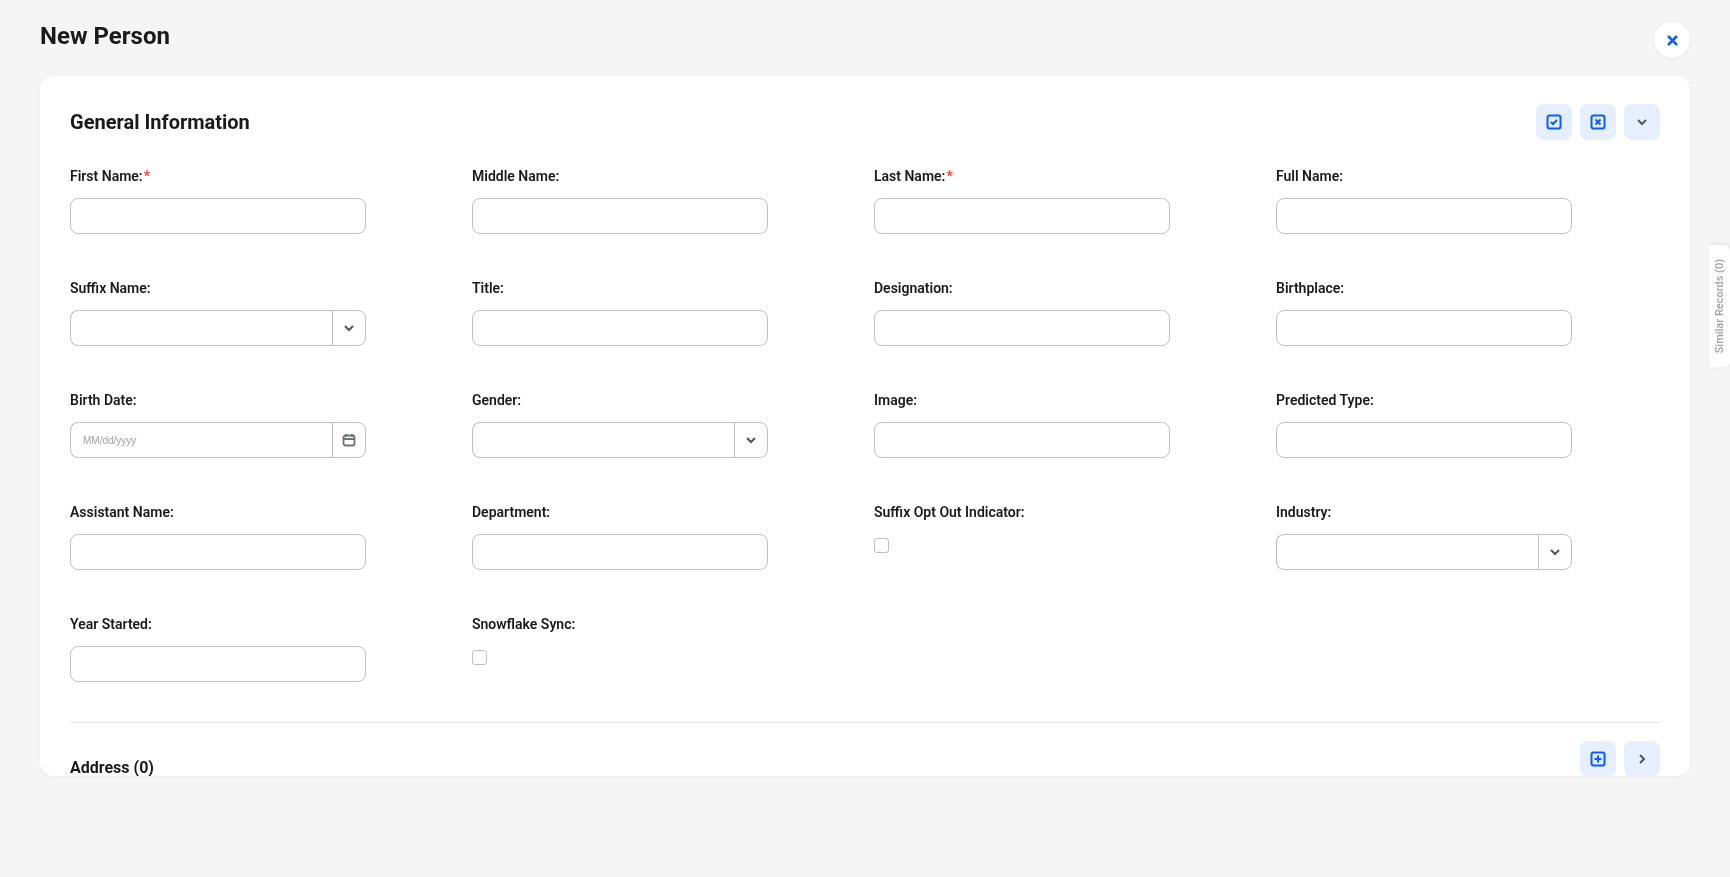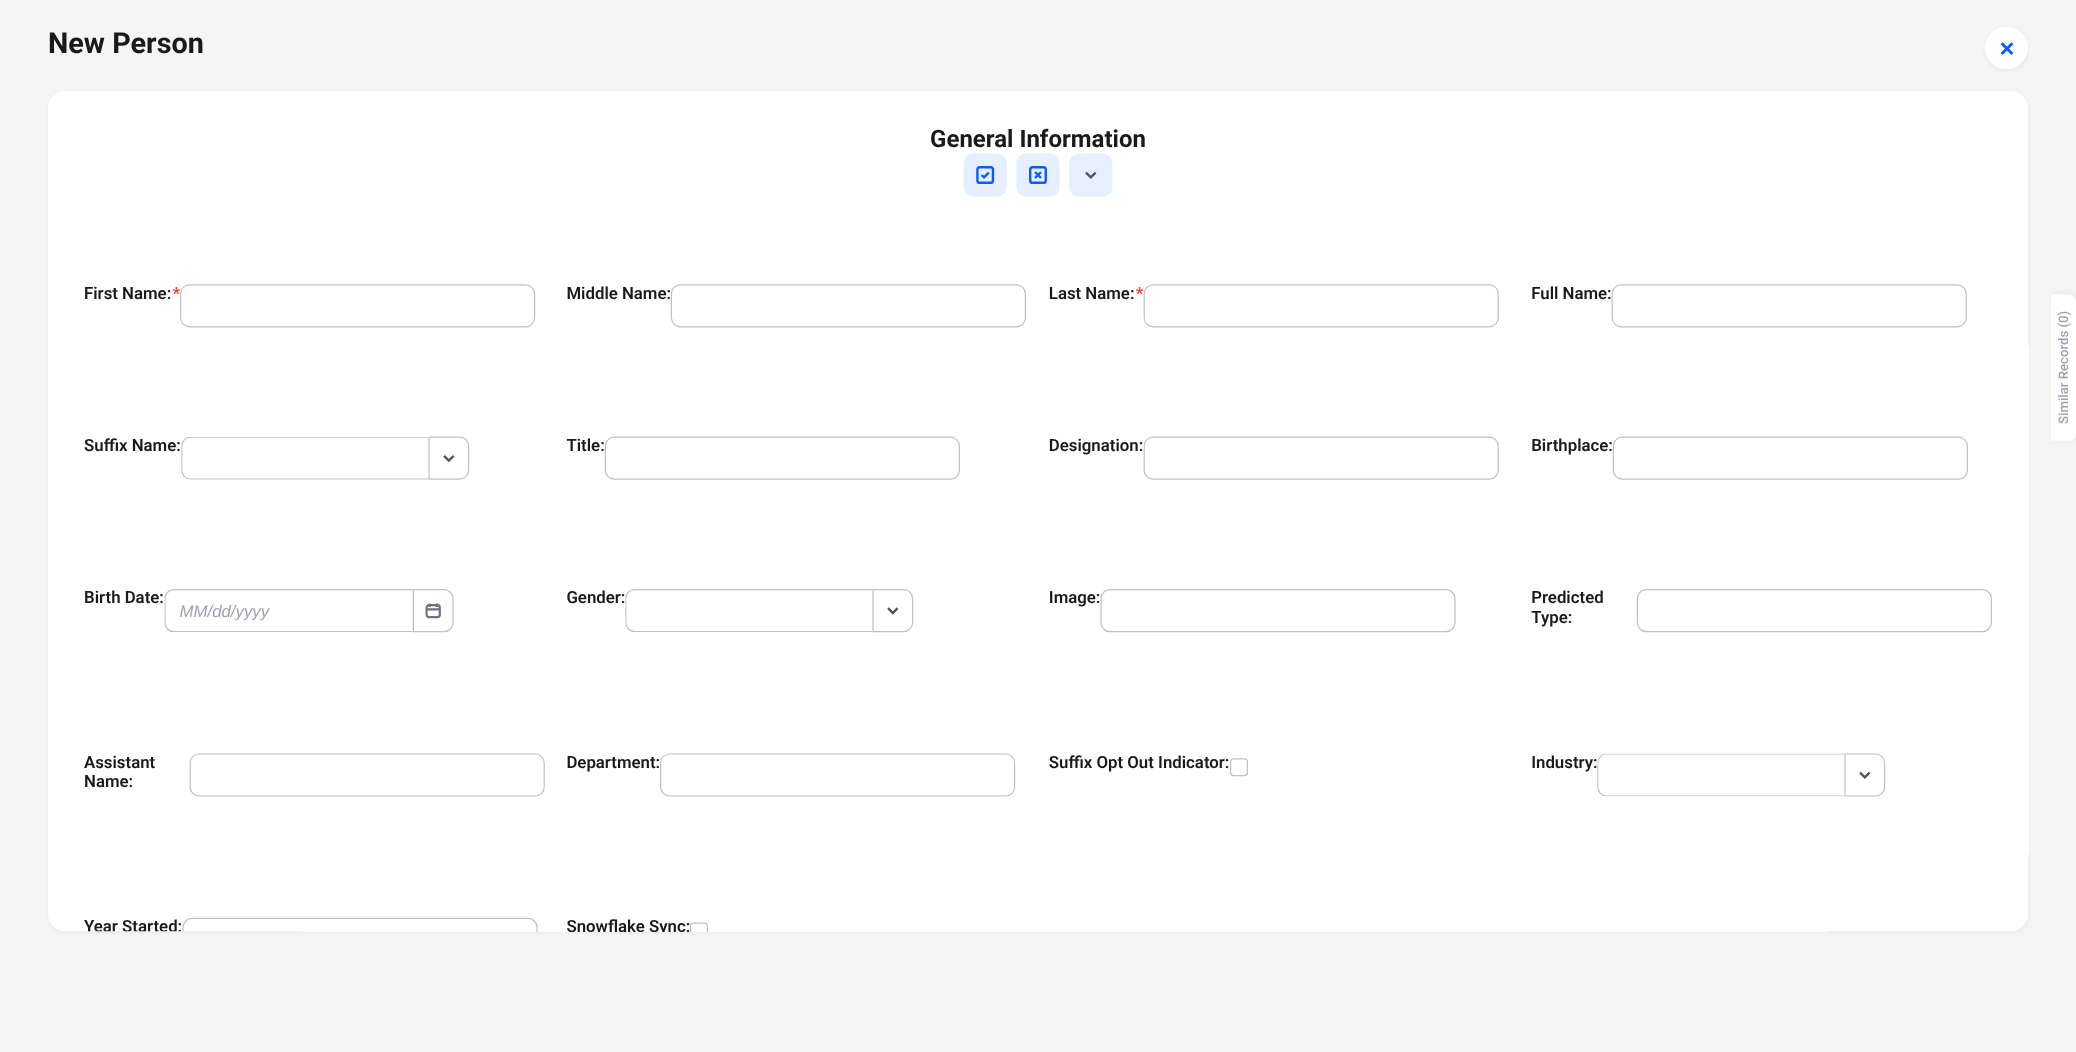--- a/index.html
+++ b/index.html
@@ -61,21 +61,20 @@
     .main-card::-webkit-scrollbar-thumb {
       background: #888;
       border-radius: 4px;
     }
     .section-header {
       display: flex;
       justify-content: space-between;
       align-items: center;
       padding: 0 30px 0 30px;
       margin-bottom: 18px;
-      flex-direction: column;
     }
     .section-title {
       font-size: 20px;
       font-weight: 700;
     }
     .section-actions {
       display: flex;
       gap: 8px;
     }
     .action-btn {
@@ -98,22 +97,21 @@
     }
     .form-grid {
       display: grid;
       grid-template-columns: repeat(4, 1fr);
       column-gap: 18px;
       row-gap: 46px;
       padding: 10px 30px 40px 30px;
     }
     .field-group {
       display: flex;
-      flex-direction: row;
-      margin-top: 45px;
+      flex-direction: column;
     }
     .field-label {
       font-size: 14px;
       font-weight: 600;
       margin-bottom: 14px;
       color: #1a1a1a;
     }
     .required {
       color: #ff3b30;
       margin-left: 1px;
@@ -162,25 +160,24 @@
     .date-wrapper {
       display: flex;
       max-width: 296px;
     }
     .date-input {
       height: 36px;
       border: 1px solid #c0c0c0;
       border-right: none;
       border-radius: 8px 0 0 8px;
       padding: 0 12px;
-      font-size: 14px;
+      font-size: 10px;
       outline: none;
       flex: 1;
       min-width: 0;
-      font-style: italic;
     }
     .date-input::placeholder {
       color: #9ca3af;
     }
     .date-btn {
       width: 34px;
       height: 36px;
       border: 1px solid #c0c0c0;
       border-radius: 0 8px 8px 0;
       background: #fff;

